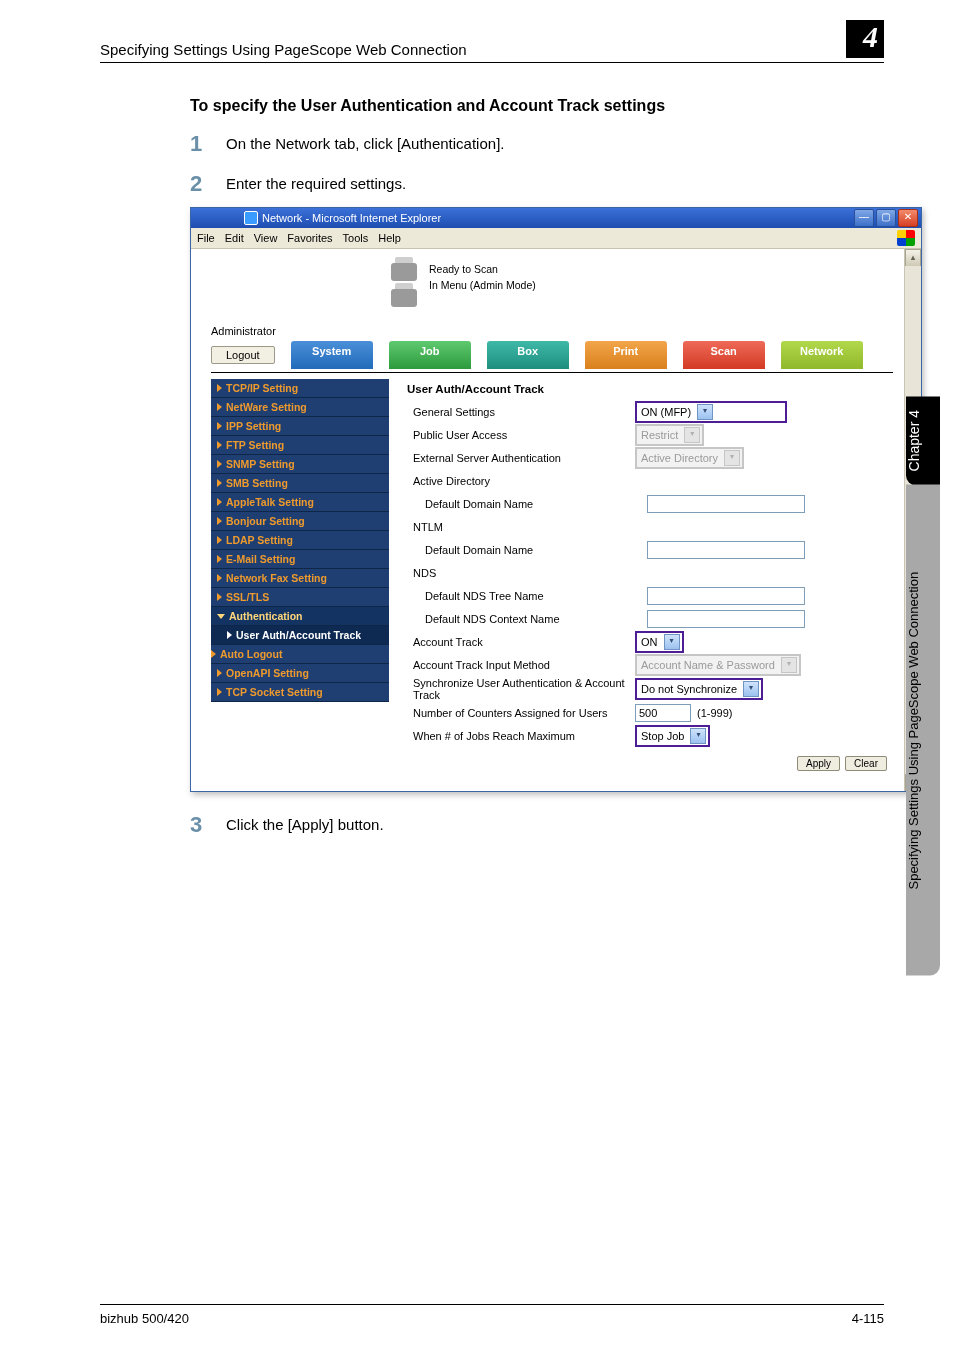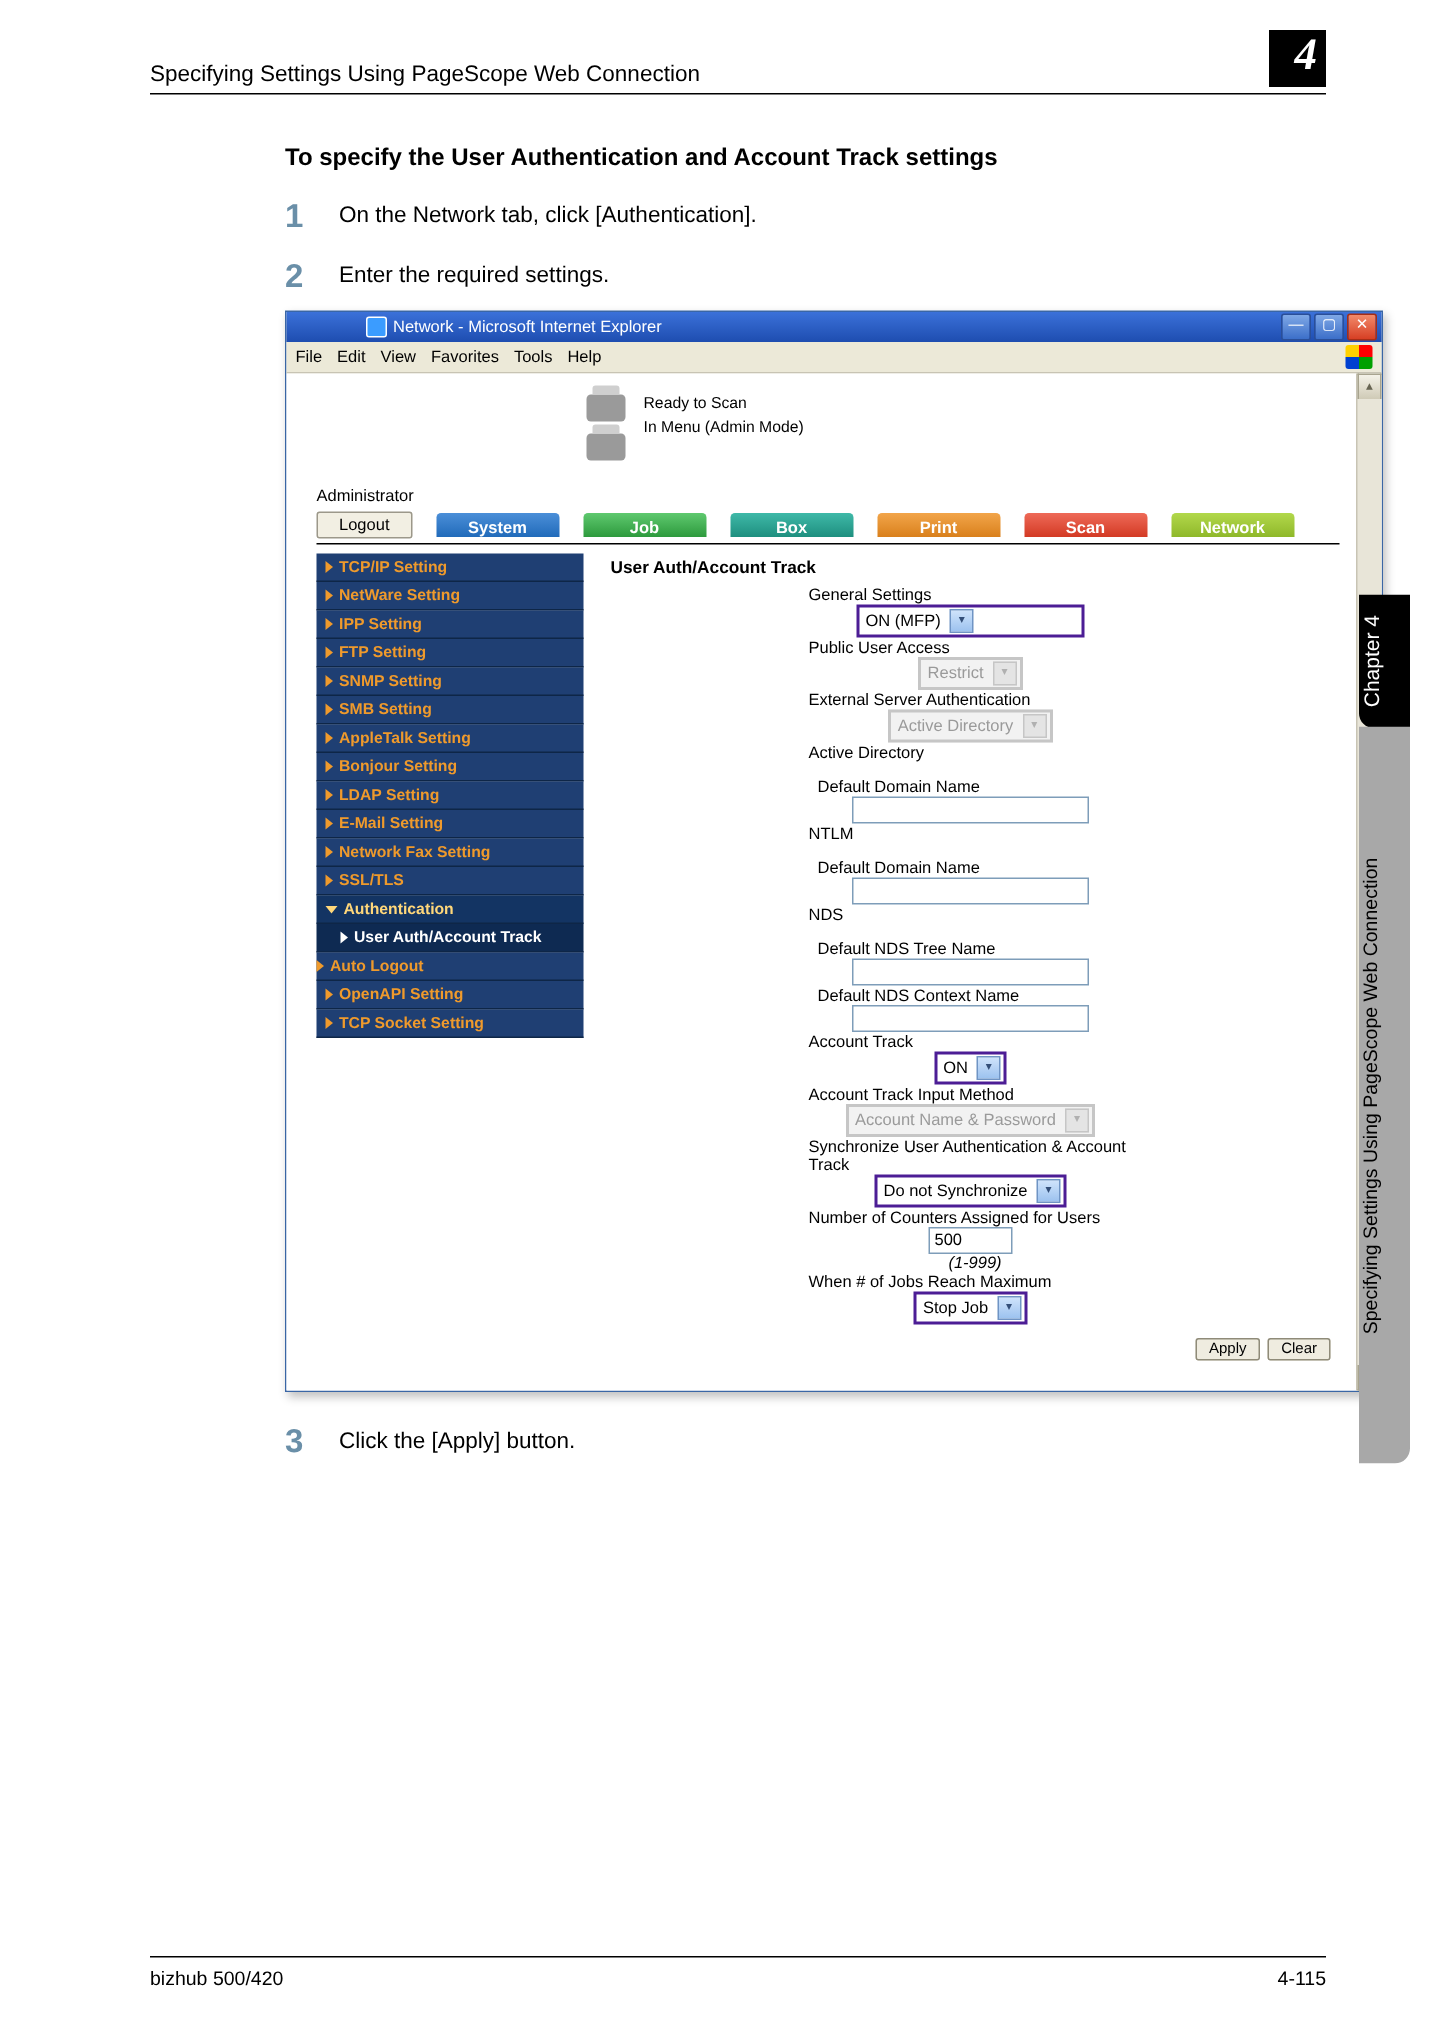--- a/index.html
+++ b/index.html
@@ -187,21 +187,21 @@
   }
   .logout-btn {
     background: #f2efe3;
     border: 1px solid #9c988a;
     padding: 2px 14px;
     font-size: 11px;
     border-radius: 2px;
   }
   .tab {
     width: 82px;
-    height: 16px;
+    height: 28px;
     text-align: center;
     line-height: 20px;
     font-size: 11px;
     font-weight: bold;
     color: #fff;
     border-radius: 3px 3px 0 0;
   }
   .tab.blue  { background: linear-gradient(#4b8fd8,#216bba); }
   .tab.green { background: linear-gradient(#5fc96f,#2d9a3d); }
   .tab.teal  { background: linear-gradient(#3fb9a8,#1e8f7f); }
@@ -272,21 +272,20 @@
   .panel .section-title {
     font-weight: bold;
     font-size: 11.5px;
     margin-bottom: 6px;
   }
   .frow {
     display: flex;
     align-items: center;
     min-height: 22px;
     margin-bottom: 1px;
-    flex-direction: column;
   }
   .flabel {
     width: 222px;
     padding-left: 6px;
   }
   .flabel.indent { padding-left: 18px; }
   .frow input[type="text"] {
     width: 150px;
     height: 16px;
     border: 1px solid #7e9db9;
@@ -308,21 +307,21 @@
     width: 14px; height: 14px;
     background: linear-gradient(#cfe3fb,#9cc2ef);
     border: 1px solid #6f94c4;
     font-size: 8px;
     text-align: center;
     line-height: 12px;
     color: #334e78;
   }
   .sel.disabled { color:#9a9a9a; background:#f2f2f2; border-color:#c6c6c6;}
   .sel.disabled .arrow { background:#e4e4e4; border-color:#c6c6c6; color:#b0b0b0;}
-  .range-note { margin-left: 6px; font-style: italic; }
+  .range-note { margin-left: 6px; }
 
   .btnrow {
     text-align: right;
     margin-top: 10px;
   }
   .winbutton {
     background: #efece0;
     border: 1px solid #8f8b79;
     padding: 1px 8px;
     font-size: 10px;

